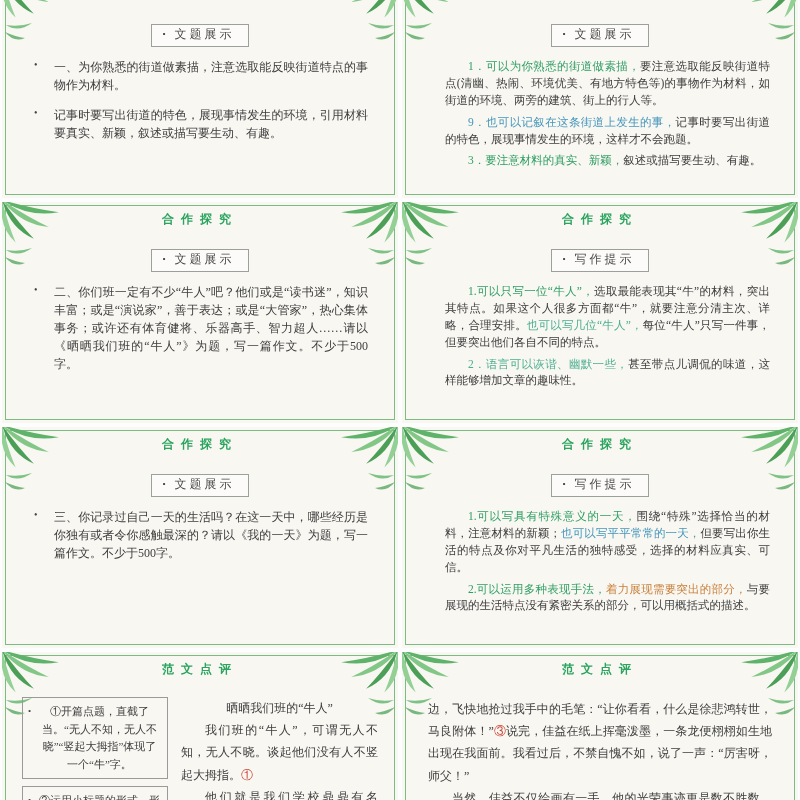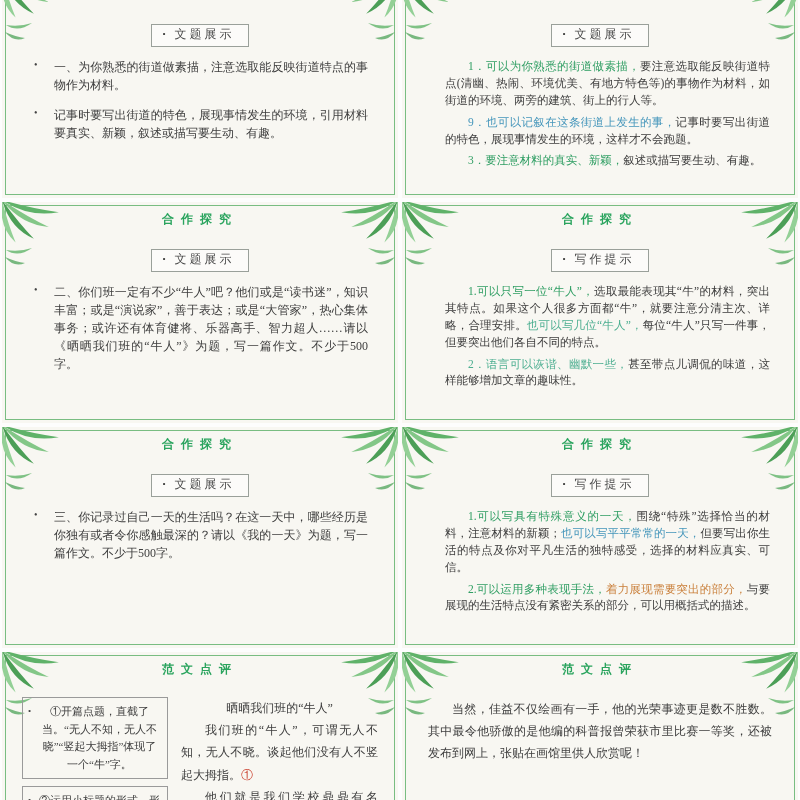--- a/index.html
+++ b/index.html
@@ -182,17 +182,18 @@
       <div class="card" style="left: 402px; top: 677px;">
         <div class="frame"></div>
         <svg class="leaves left" viewBox="0 0 92 78">
           <use href="#leafcluster"></use>
         </svg>
         <svg class="leaves right" viewBox="0 0 92 78">
           <use href="#leafcluster"></use>
         </svg>
         <div class="title">范文点评</div>
         <div class="essay review-full">
+          <p><span>边，飞快地抢过我手中的毛笔：“让你看看，什么是徐悲鸿转世，马良附体！”</span><span class="c-red">③</span><span>说完，佳益在纸上挥毫泼墨，一条龙便栩栩如生地出现在我面前。我看过后，不禁自愧不如，说了一声：“厉害呀，师父！”</span></p>
           <p class="indent"><span>当然，佳益不仅绘画有一手，他的光荣事迹更是数不胜数。其中最令他骄傲的是他编的科普报曾荣获市里比赛一等奖，还被发布到网上，张贴在画馆里供人欣赏呢！</span></p>
         </div>
       </div>
     </div>
 </div>
 
 </body></html>

